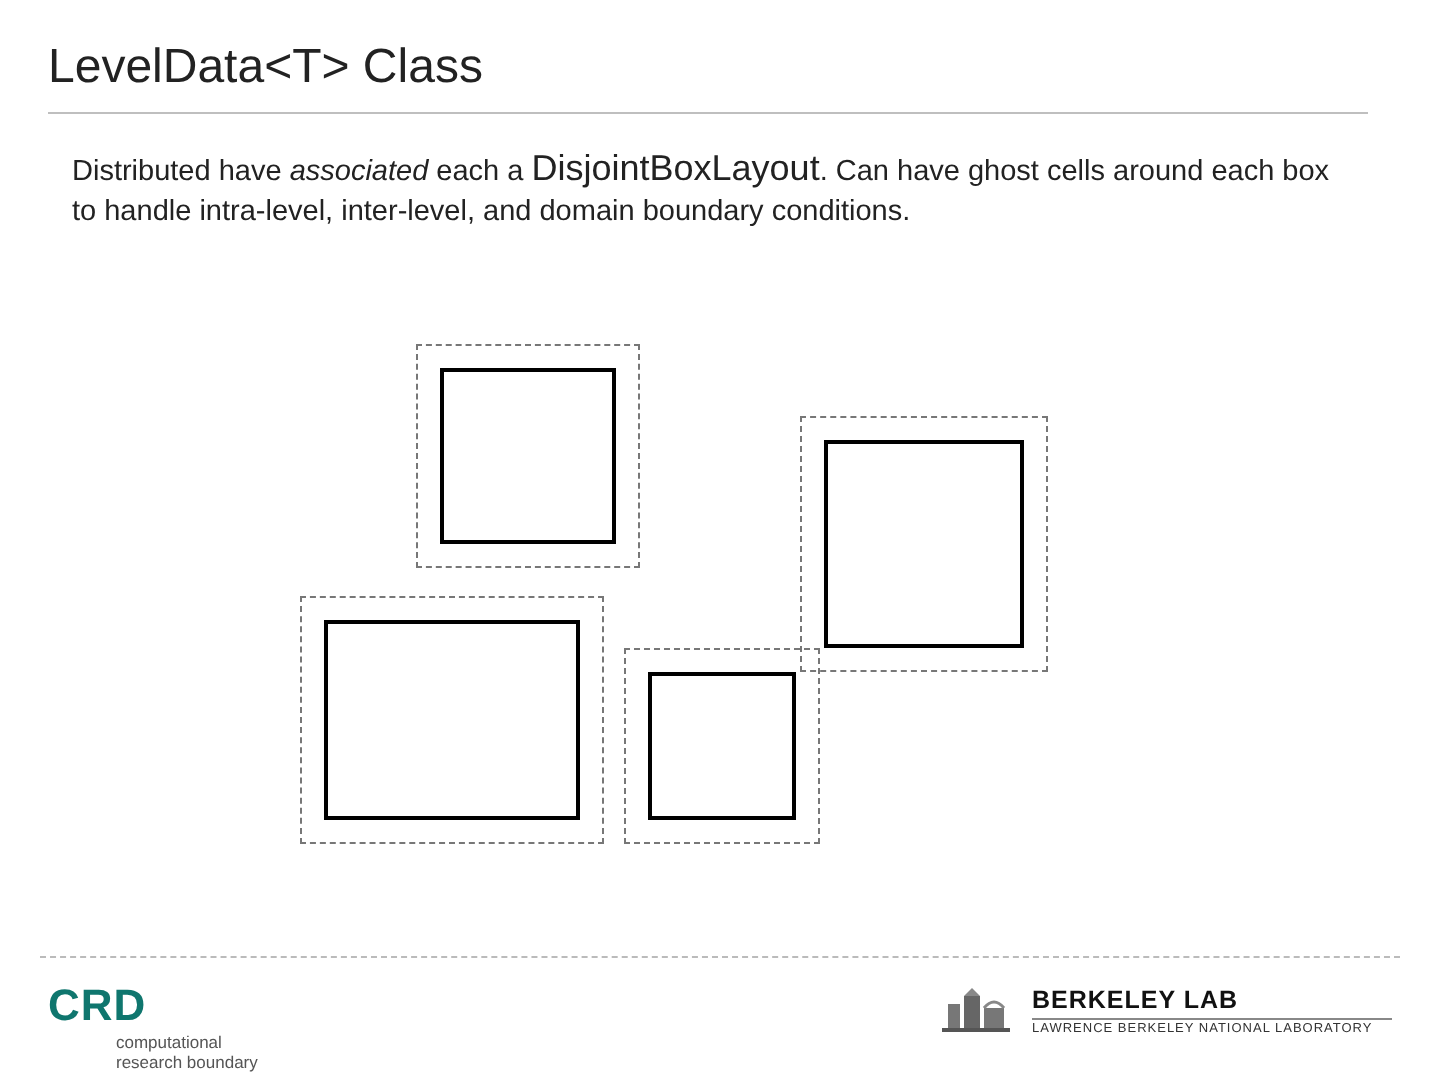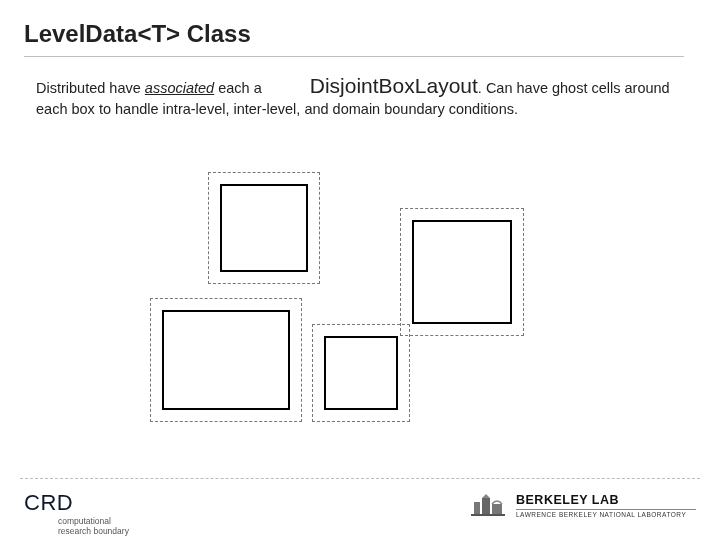--- a/index.html
+++ b/index.html
@@ -1,41 +1,41 @@
 <!DOCTYPE html>
 <html><head>
 <meta charset="utf-8">
 <style>
   * { margin: 0; padding: 0; box-sizing: border-box; }
   html, body { width: 720px; height: 540px; background: #fff; font-family: Arial, Helvetica, sans-serif; color: #222; }
   .slide { position: relative; width: 720px; height: 540px; }
   .title-wrap { position: absolute; left: 24px; top: 20px; }
-  .title { font-size: 24px; font-weight: 700; color: #222; }
+  .title { font-size: 24px; font-weight: 400; color: #222; }
   .title-underline { position: absolute; left: 24px; top: 56px; width: 660px; height: 0; border-bottom: 1px solid #bfbfbf; }
   .body-text { position: absolute; left: 36px; top: 72px; width: 640px; font-size: 14.5px; line-height: 1.35; color: #222; }
-  .body-text .monoish { font-size: 21px; margin-left: 44px; }
-  .body-text .assoc { font-style: italic; text-decoration: underline; }
+  .body-text .monoish { font-size: 18px; }
+  .body-text .assoc { font-style: italic; }
 
   .diagram { position: absolute; left: 150px; top: 168px; width: 420px; height: 260px; }
   .ghost { position: absolute; border: 1px dashed #777; background: transparent; }
   .solid { position: absolute; border: 2px solid #000; background: #fff; }
   
   .g1 { left: 58px;  top: 4px;   width: 112px; height: 112px; }
   .s1 { left: 70px;  top: 16px;  width: 88px;  height: 88px;  }
   .g2 { left: 250px; top: 40px;  width: 124px; height: 128px; }
   .s2 { left: 262px; top: 52px;  width: 100px; height: 104px; }
   .g3 { left: 0px;   top: 130px; width: 152px; height: 124px; }
   .s3 { left: 12px;  top: 142px; width: 128px; height: 100px; }
   .g4 { left: 162px; top: 156px; width: 98px;  height: 98px;  }
   .s4 { left: 174px; top: 168px; width: 74px;  height: 74px;  }
 
   .footer-rule { position: absolute; left: 20px; right: 20px; top: 478px; border-top: 1px dashed #bbb; height:0; }
 
   .logo-left { position: absolute; left: 24px; top: 490px; }
-  .crd-main { font-size: 22px; font-weight: 400; color: #0f172a; letter-spacing: 0.5px; }
+  .crd-main { font-size: 22px; font-weight: 700; color: #0f766e; letter-spacing: 0.5px; }
   .crd-sub  { font-size: 8.5px; color: #555; line-height: 1.05; margin-top: 1px; padding-left: 34px; }
 
   .logo-right { position: absolute; right: 24px; top: 492px; display: flex; align-items: center; gap: 10px; }
   .lab-text { text-align: left; }
   .lab-line1 { font-size: 12.5px; font-weight: 700; letter-spacing: 0.5px; color: #111; }
   .lab-line2 { font-size: 6.5px; letter-spacing: 0.5px; color: #333; margin-top: 1px; }
   .lab-rule { width: 180px; border-top: 1px solid #888; margin-top: 2px; }
   .lab-icon { width: 36px; height: 26px; }
 </style>
 </head>

